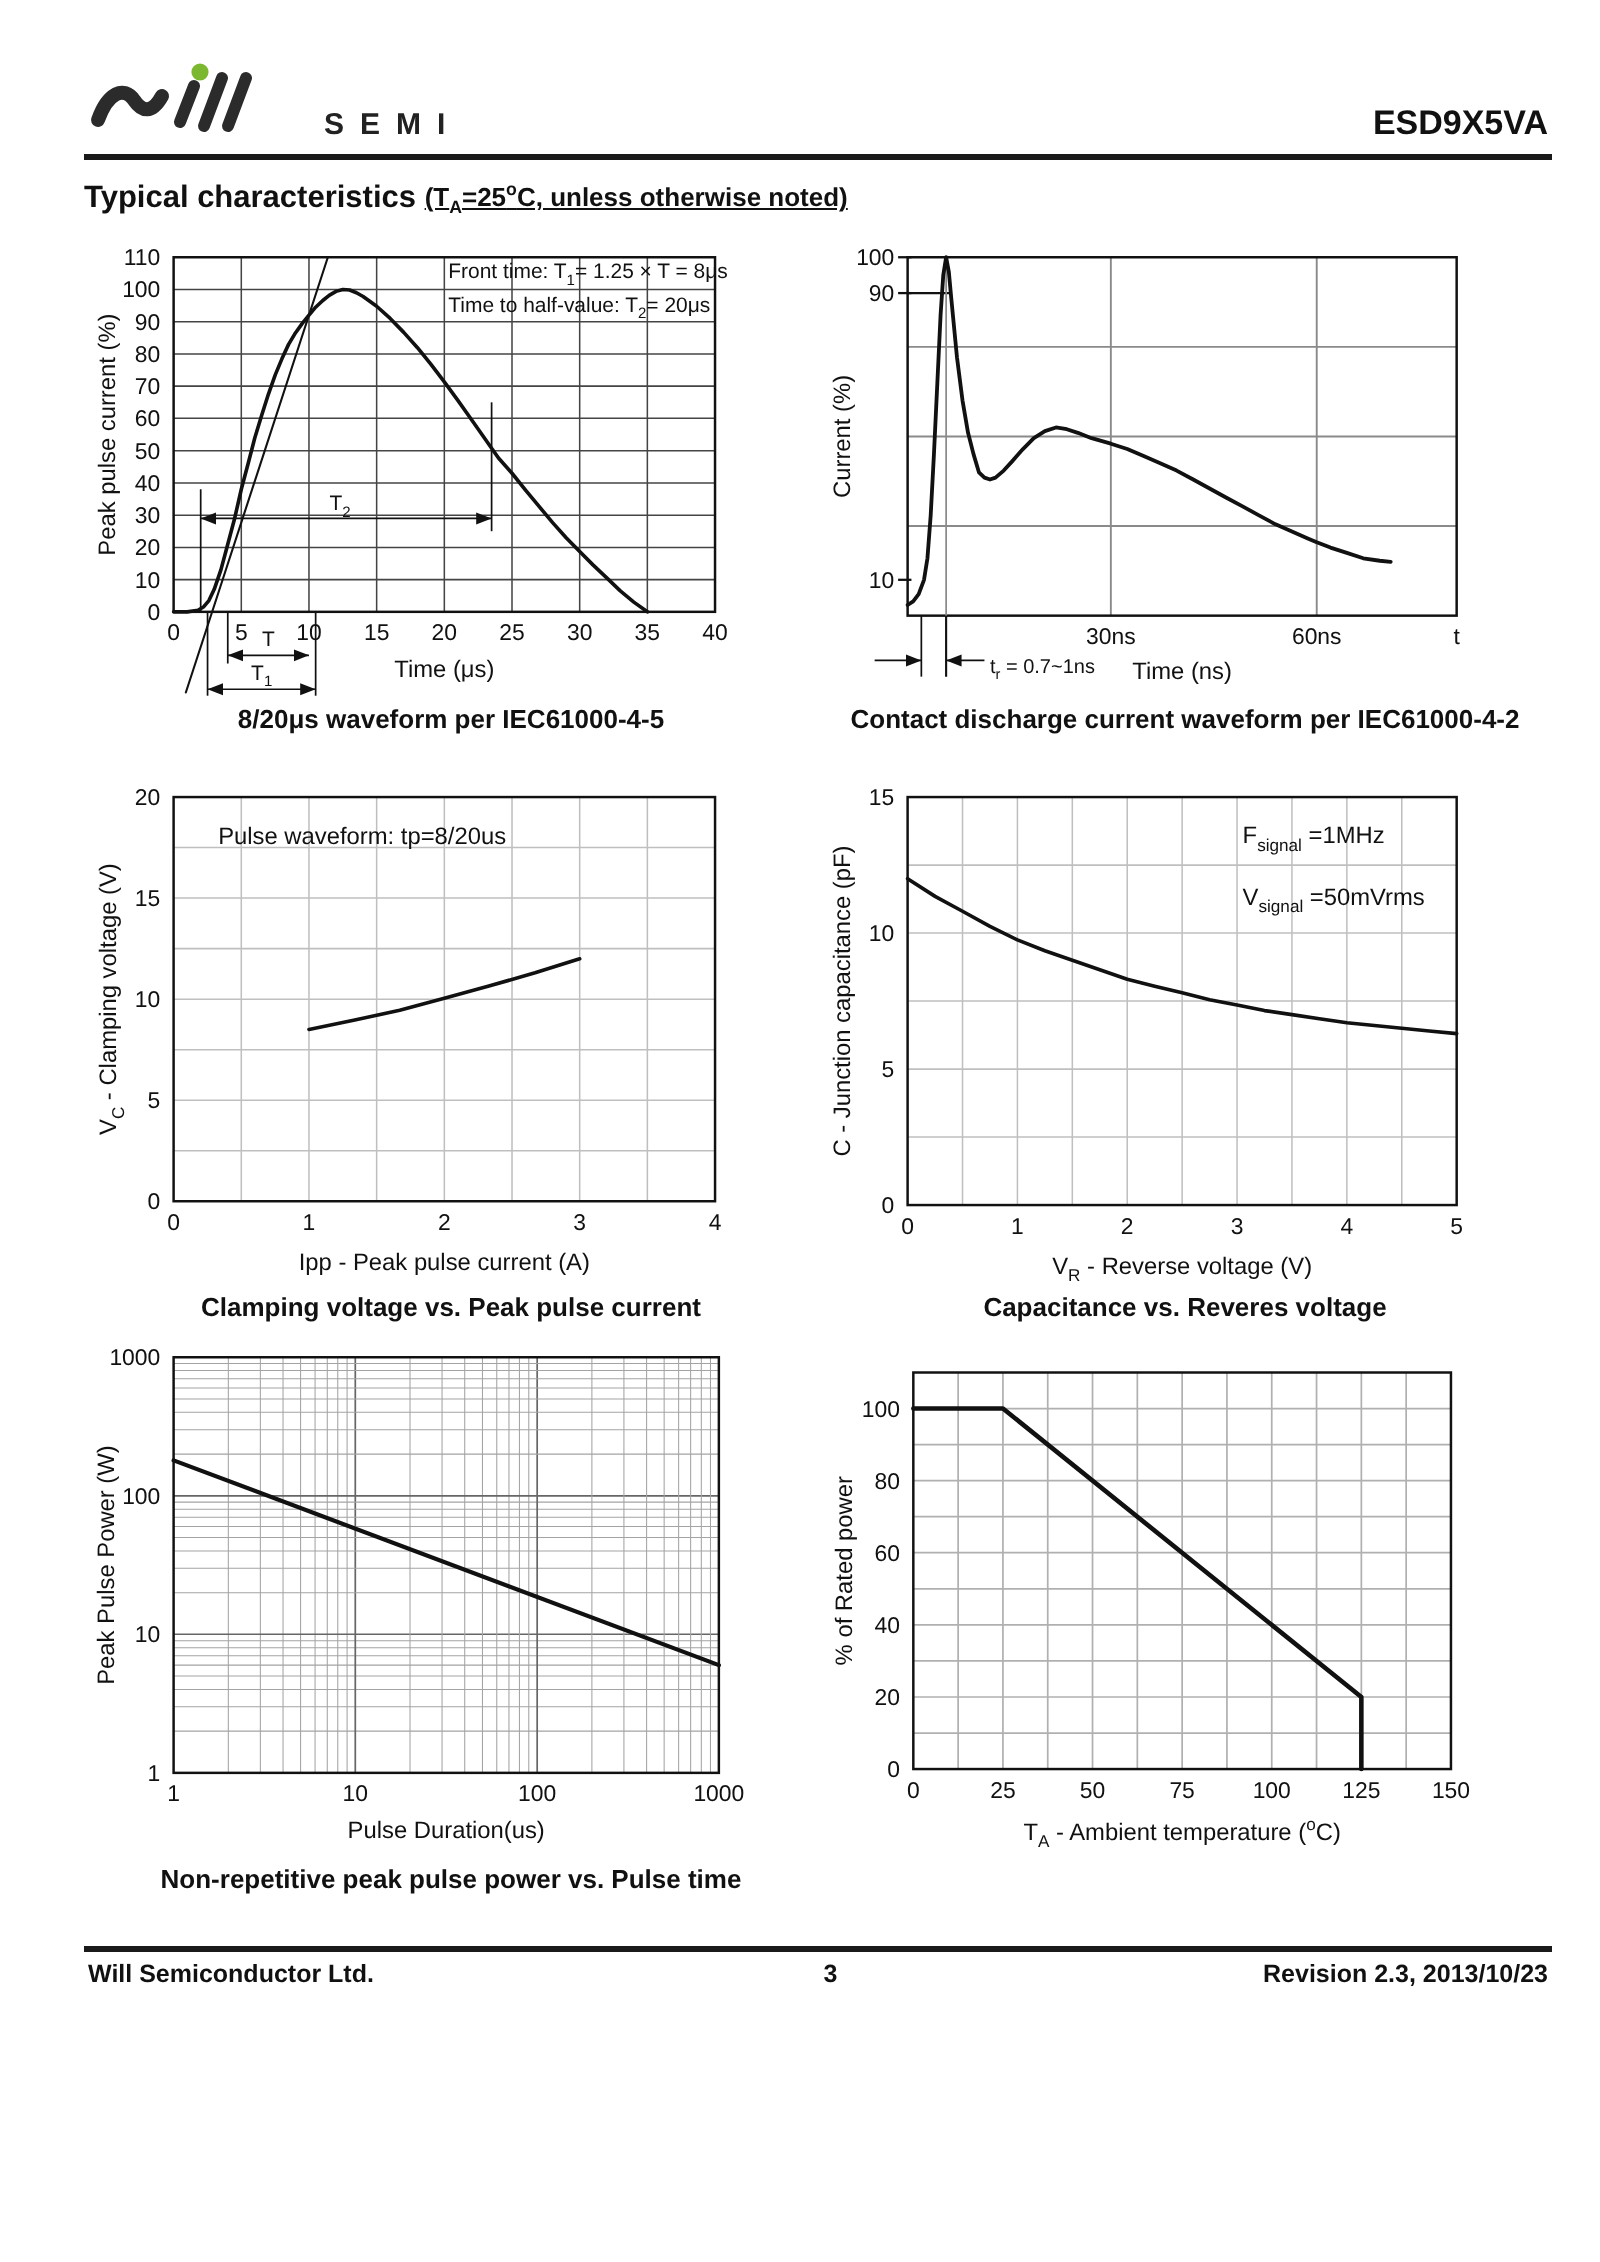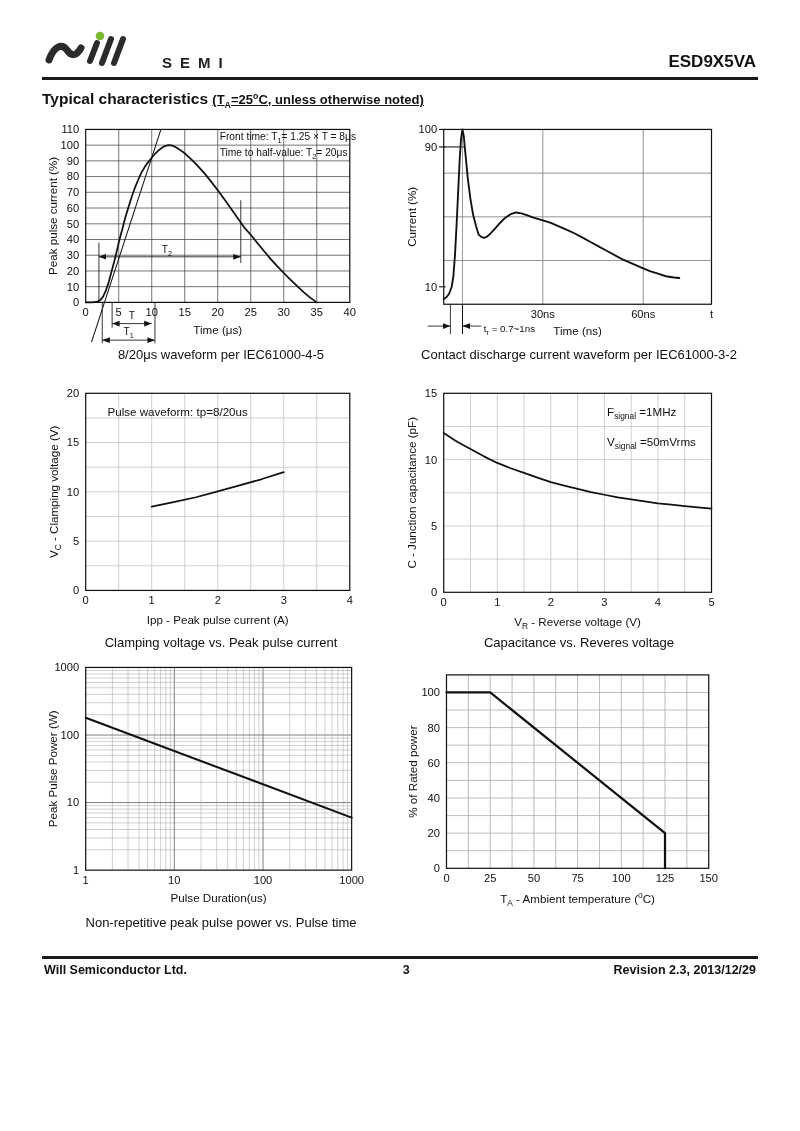--- a/index.html
+++ b/index.html
@@ -1,35 +1,35 @@
 <!DOCTYPE html>
 <html><head>
 <meta charset="utf-8">
 <style>
   html,body{margin:0;padding:0;background:#fff;}
   body{width:800px;height:1131px;overflow:hidden;color:#111;
        font-family:"Liberation Sans","DejaVu Sans",sans-serif;}
-  .page{padding:30px 42px 0 42px;}
+  .page{padding:30px 24px 0 42px;}
   header{display:flex;justify-content:space-between;align-items:flex-end;padding:0 2px;}
   .logo{display:flex;align-items:flex-end;}
   .logo-mark{display:block;}
   .logo-text{font-size:15px;font-weight:700;letter-spacing:8px;color:#222;padding:0 0 3px 6px;}
   .part-number{font-size:17px;font-weight:700;padding-bottom:2px;}
   .header-rule{border-top:3px solid #1a1a1a;margin-top:3px;}
   .section-title{margin:10px 0 0 0;font-size:15.5px;font-weight:700;}
   .section-note{font-size:13px;text-decoration:underline;}
   sub,sup{font-size:68%;}
   .charts{margin-top:12px;}
   .chart-row{display:flex;justify-content:space-between;}
   .row-1{margin-bottom:22px;}
   .row-2{margin-bottom:10px;}
   .chart-cell{width:378px;margin:0;display:flex;flex-direction:column;align-items:center;}
   .chart-host{width:100%;}
   .chart-host svg{display:block;overflow:visible;}
-  figcaption{font-weight:400;font-size:13px;text-align:center;margin-top:2px;}
+  figcaption{font-weight:700;font-size:13px;text-align:center;margin-top:2px;}
   footer{margin-top:26px;}
   .footer-rule{border-top:3px solid #1a1a1a;}
   .footer-row{display:flex;justify-content:space-between;align-items:center;
               font-weight:700;font-size:12.5px;padding:4px 2px 0 2px;}
   .footer-center{position:relative;left:6px;}
 </style>
 </head>
 <body>
 
 <div class="page">
@@ -153,21 +153,21 @@
               <line x1="47.0" y1="26.8" x2="70.0" y2="26.8" stroke="#111" stroke-width="1.1"></line>
               <line x1="67.2" y1="8.0" x2="67.2" y2="228.0" stroke="#8a8a8a" stroke-width="0.9"></line>
               <line x1="54.2" y1="196.0" x2="54.2" y2="228.0" stroke="#111" stroke-width="0.9"></line>
               <line x1="67.2" y1="196.0" x2="67.2" y2="228.0" stroke="#111" stroke-width="1.1"></line>
               <line x1="29.7" y1="219.5" x2="54.2" y2="219.5" stroke="#111" stroke-width="0.9" marker-end="url(#ah2)"></line>
               <line x1="87.3" y1="219.5" x2="67.2" y2="219.5" stroke="#111" stroke-width="0.9" marker-end="url(#ah2)"></line>
               <text x="90.2" y="226.1" font-size="10.5" text-anchor="start" fill="#111"><tspan font-size="10.5">t</tspan><tspan dy="3.1" font-size="7.6">r</tspan><tspan dy="-3.1" font-size="10.5"> = 0.7~1ns</tspan></text>
               <polyline points="47.0,190.4 49.9,188.5 52.8,184.7 55.6,177.2 57.4,165.9 59.1,143.4 60.8,111.4 62.6,73.8 64.3,38.1 65.7,17.4 67.2,8.0 68.6,15.5 70.0,30.6 72.9,60.6 75.8,83.2 78.7,100.1 81.6,111.4 84.4,120.8 87.3,123.6 90.2,124.6 93.1,123.6 97.4,119.9 101.7,115.2 107.5,108.6 113.2,102.9 119.0,99.2 124.8,97.3 130.5,98.2 136.3,100.1 143.5,102.9 153.6,105.8 162.2,108.6 170.8,112.3 179.5,116.1 188.1,119.9 196.8,124.6 205.4,129.3 214.0,134.0 222.7,138.7 231.3,143.4 240.0,148.1 248.6,151.8 257.2,155.6 261.6,157.5 268.8,160.3 277.4,163.1 286.0,165.9 294.7,167.2 300.4,167.8" fill="none" stroke="#111" stroke-width="2" stroke-linejoin="round" stroke-linecap="round"></polyline>
             </svg>
           </div>
-        <figcaption>Contact discharge current waveform per IEC61000-3-2</figcaption>
+        <figcaption>Contact discharge current waveform per IEC61000-4-2</figcaption>
       </figure>
     </div>
 
     <div class="chart-row row-2">
       <figure class="chart-cell">
         <div class="chart-host">
             <svg viewBox="0 0 385 268" width="100%">
               <defs>
                 <marker id="ah3" viewBox="0 0 10 10" refX="9" refY="5" markerWidth="9" markerHeight="9" orient="auto-start-reverse" markerUnits="userSpaceOnUse">
                   <polygon points="0,1.5 9,5 0,8.5" fill="#111"></polygon>
@@ -378,17 +378,17 @@
       </figure>
     </div>
 
   </div>
 
   <footer>
     <div class="footer-rule"></div>
     <div class="footer-row">
       <span>Will Semiconductor Ltd.</span>
       <span class="footer-center">3</span>
-      <span>Revision 2.3, 2013/12/29</span>
+      <span>Revision 2.3, 2013/10/23</span>
     </div>
   </footer>
 
 </div>
 
 </body></html>

